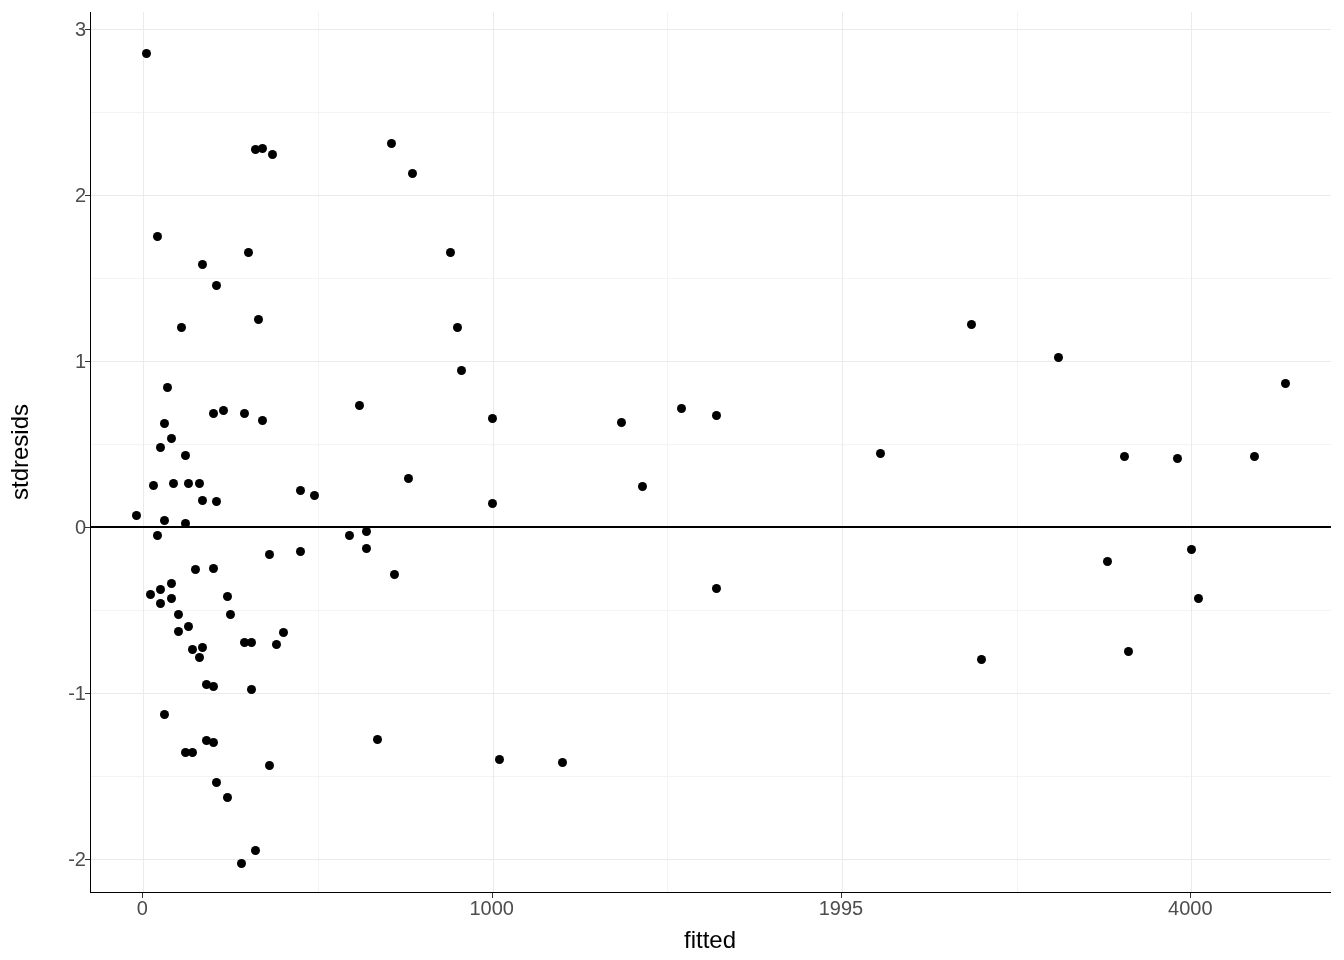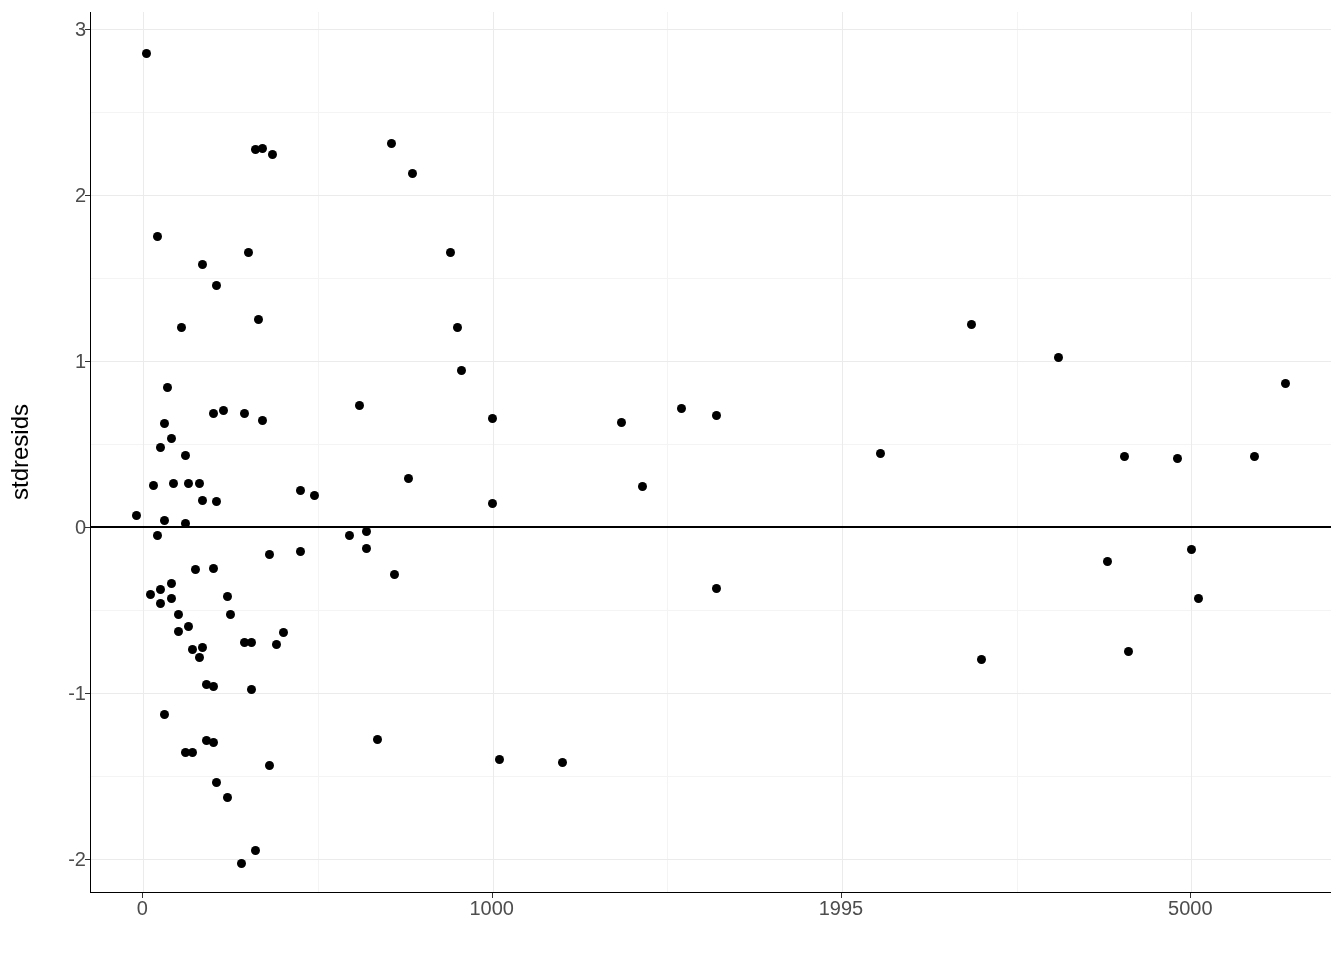--- a/index.html
+++ b/index.html
@@ -127,20 +127,23 @@
 </style>
 </head>
 <body>
 
 <div class="chart-wrap">
 
   <div class="y-axis-title">
     <span>stdresids</span>
   </div>
 
+  <div class="x-axis-title">
+    <span>fitted</span>
+  </div>
 
   <div class="plot-area" id="plot">
       <div class="gridline-v-minor" style="left: 227.042px;"></div>
       <div class="gridline-v-minor" style="left: 576.338px;"></div>
       <div class="gridline-v-minor" style="left: 925.634px;"></div>
       <div class="gridline-h-minor" style="top: 763.774px;"></div>
       <div class="gridline-h-minor" style="top: 597.736px;"></div>
       <div class="gridline-h-minor" style="top: 431.698px;"></div>
       <div class="gridline-h-minor" style="top: 265.66px;"></div>
       <div class="gridline-h-minor" style="top: 99.6226px;"></div>
@@ -254,21 +257,21 @@
       <div class="pt" style="left: 164.169px; top: 838.491px;"></div>
       <div class="pt" style="left: 150.197px; top: 851.774px;"></div>
     </div>
   <div id="axis-labels">
       <div class="x-tick-label" style="left: 142.394px;">0</div>
       <div class="tick-mark-x" style="left: 142.394px;"></div>
       <div class="x-tick-label" style="left: 491.69px;">1000</div>
       <div class="tick-mark-x" style="left: 491.69px;"></div>
       <div class="x-tick-label" style="left: 840.986px;">1995</div>
       <div class="tick-mark-x" style="left: 840.986px;"></div>
-      <div class="x-tick-label" style="left: 1190.28px;">5000</div>
+      <div class="x-tick-label" style="left: 1190.28px;">4000</div>
       <div class="tick-mark-x" style="left: 1190.28px;"></div>
       <div class="y-tick-label" style="top: 858.792px;">-2</div>
       <div class="tick-mark-y" style="top: 858.792px;"></div>
       <div class="y-tick-label" style="top: 692.755px;">-1</div>
       <div class="tick-mark-y" style="top: 692.755px;"></div>
       <div class="y-tick-label" style="top: 526.717px;">0</div>
       <div class="tick-mark-y" style="top: 526.717px;"></div>
       <div class="y-tick-label" style="top: 360.679px;">1</div>
       <div class="tick-mark-y" style="top: 360.679px;"></div>
       <div class="y-tick-label" style="top: 194.642px;">2</div>

